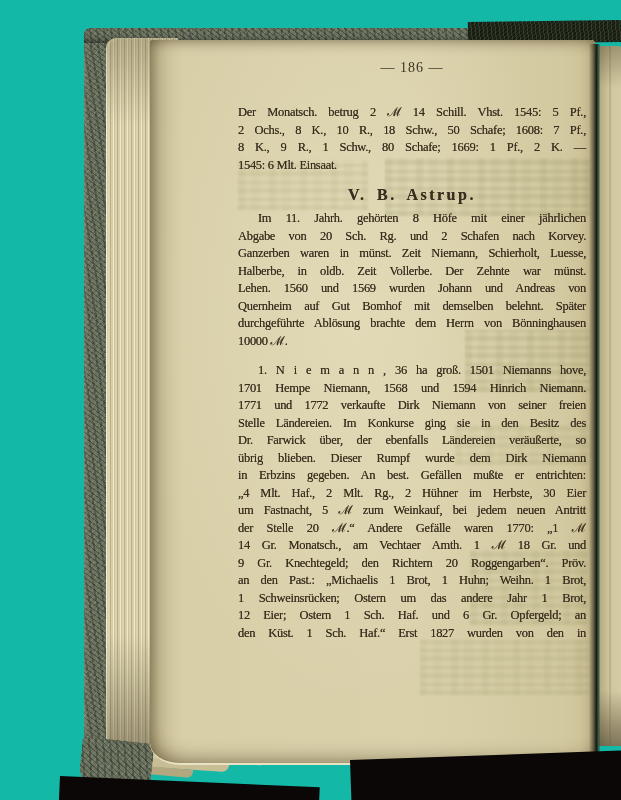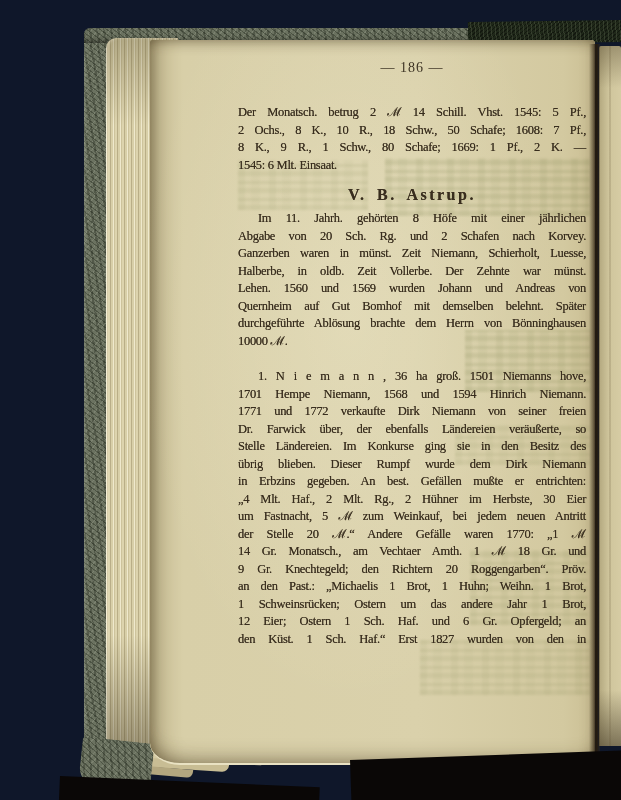--- a/index.html
+++ b/index.html
@@ -1,16 +1,16 @@
 <!DOCTYPE html>
 <html><head>
 <meta charset="utf-8">
 <style>
   html,body{margin:0;padding:0;background:#0a0706;}
-  .scene{position:relative;width:621px;height:800px;background:#0f172a;overflow:hidden;
+  .scene{position:relative;width:621px;height:800px;background:#14b8a6;overflow:hidden;
          font-family:"Liberation Serif","DejaVu Serif",serif;}
   
   .cover{position:absolute;background-color:#6b7260;
     background-image:
       repeating-linear-gradient(37deg, rgba(25,32,20,.38) 0 1px, transparent 1px 4px),
       repeating-linear-gradient(-53deg, rgba(230,235,215,.13) 0 1px, transparent 1px 5px),
       repeating-linear-gradient(80deg, rgba(20,25,15,.28) 0 2px, transparent 2px 7px);}
   .cover-left{left:84px;top:30px;width:36px;height:748px;border-radius:6px 0 0 8px;
     box-shadow:inset -6px 0 8px -4px rgba(10,10,5,.6), inset 3px 0 4px -2px rgba(220,225,205,.25);}
   .cover-top{left:84px;top:28px;width:424px;height:15px;border-radius:6px 2px 0 0;
@@ -65,21 +65,21 @@
   .pagenum{height:18px;text-align:center;font-size:14px;letter-spacing:1px;margin:0 0 26px 0;
     color:#3d3324;}
   .line{font-size:12.5px;line-height:17.5px;font-weight:normal;letter-spacing:-0.3px;
     text-align:justify;text-align-last:justify;white-space:normal;
     text-shadow:0 0 .5px rgba(56,45,30,.75);}
   .line.ind{padding-left:20px;}
   .line.end{text-align-last:left;}
   .heading{margin:12px 0 6px 0;height:18px;text-align:center;font-size:16px;font-weight:bold;
     letter-spacing:2.5px;word-spacing:4px;text-shadow:0 0 .5px rgba(56,45,30,.75);}
   .para{margin:0;}
-  .para+.para{margin-top:18px;}
+  .para+.para{margin-top:12px;}
   
   .wedge-br{position:absolute;left:350px;top:760px;width:310px;height:90px;background:#0a0706;
     transform:rotate(-2deg);transform-origin:left top;}
   .wedge-bl{position:absolute;left:60px;top:776px;width:260px;height:70px;background:#0a0706;
     transform:rotate(2.5deg);transform-origin:left top;}
 </style>
 </head>
 <body>
 
 <div class="scene">
@@ -125,22 +125,22 @@
           <div class="line">Lehen. 1560 und 1569 wurden Johann und Andreas von</div>
           <div class="line">Quernheim auf Gut Bomhof mit demselben belehnt. Später</div>
           <div class="line">durchgeführte Ablösung brachte dem Herrn von Bönninghausen</div>
           <div class="line end">10000 ℳ.</div>
         </div>
 
       <div class="para">
           <div class="line ind">1. N i e m a n n , 36 ha groß. 1501 Niemanns hove,</div>
           <div class="line">1701 Hempe Niemann, 1568 und 1594 Hinrich Niemann.</div>
           <div class="line">1771 und 1772 verkaufte Dirk Niemann von seiner freien</div>
+          <div class="line">Stelle Ländereien. Im Konkurse ging sie in den Besitz des</div>
           <div class="line">Dr. Farwick über, der ebenfalls Ländereien veräußerte, so</div>
-          <div class="line">Stelle Ländereien. Im Konkurse ging sie in den Besitz des</div>
           <div class="line">übrig blieben. Dieser Rumpf wurde dem Dirk Niemann</div>
           <div class="line">in Erbzins gegeben. An best. Gefällen mußte er entrichten:</div>
           <div class="line">„4 Mlt. Haf., 2 Mlt. Rg., 2 Hühner im Herbste, 30 Eier</div>
           <div class="line">um Fastnacht, 5 ℳ zum Weinkauf, bei jedem neuen Antritt</div>
           <div class="line">der Stelle 20 ℳ.“ Andere Gefälle waren 1770: „1 ℳ</div>
           <div class="line">14 Gr. Monatsch., am Vechtaer Amth. 1 ℳ 18 Gr. und</div>
           <div class="line">9 Gr. Knechtegeld; den Richtern 20 Roggengarben“. Pröv.</div>
           <div class="line">an den Past.: „Michaelis 1 Brot, 1 Huhn; Weihn. 1 Brot,</div>
           <div class="line">1 Schweinsrücken; Ostern um das andere Jahr 1 Brot,</div>
           <div class="line">12 Eier; Ostern 1 Sch. Haf. und 6 Gr. Opfergeld; an</div>

